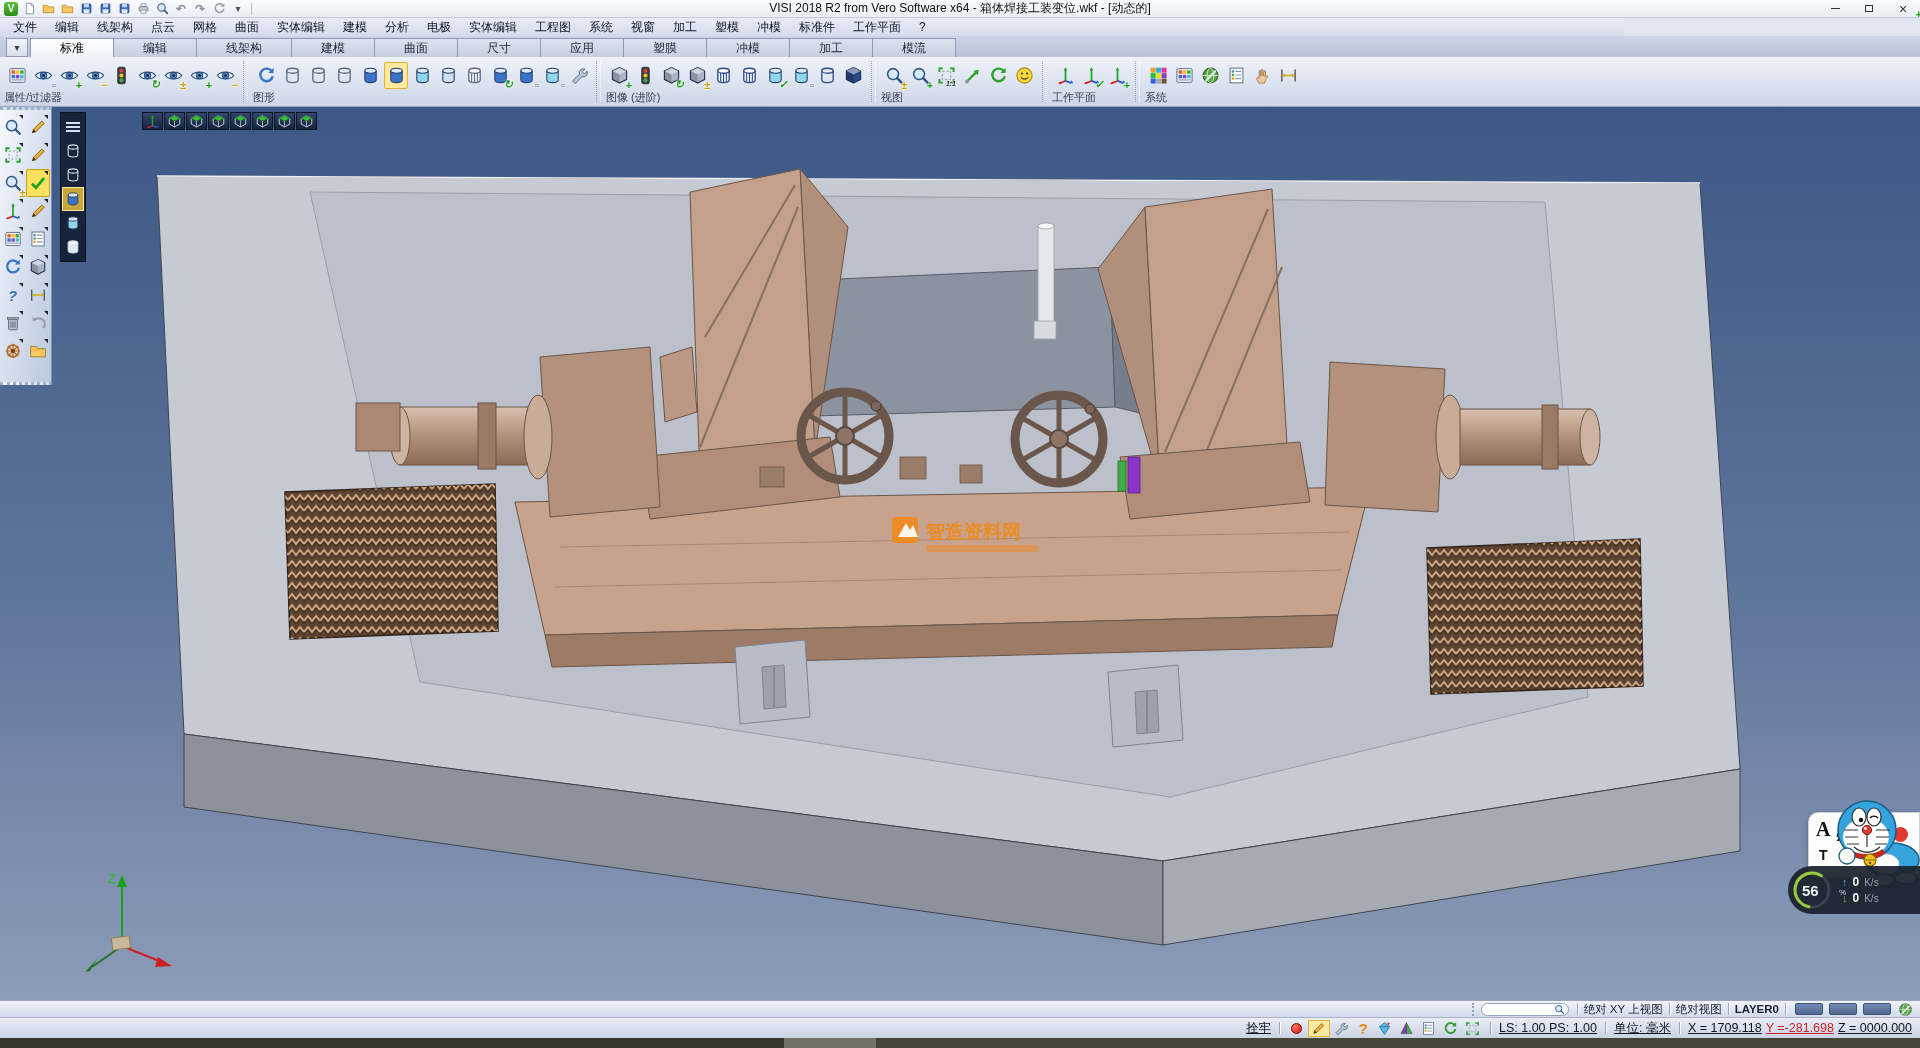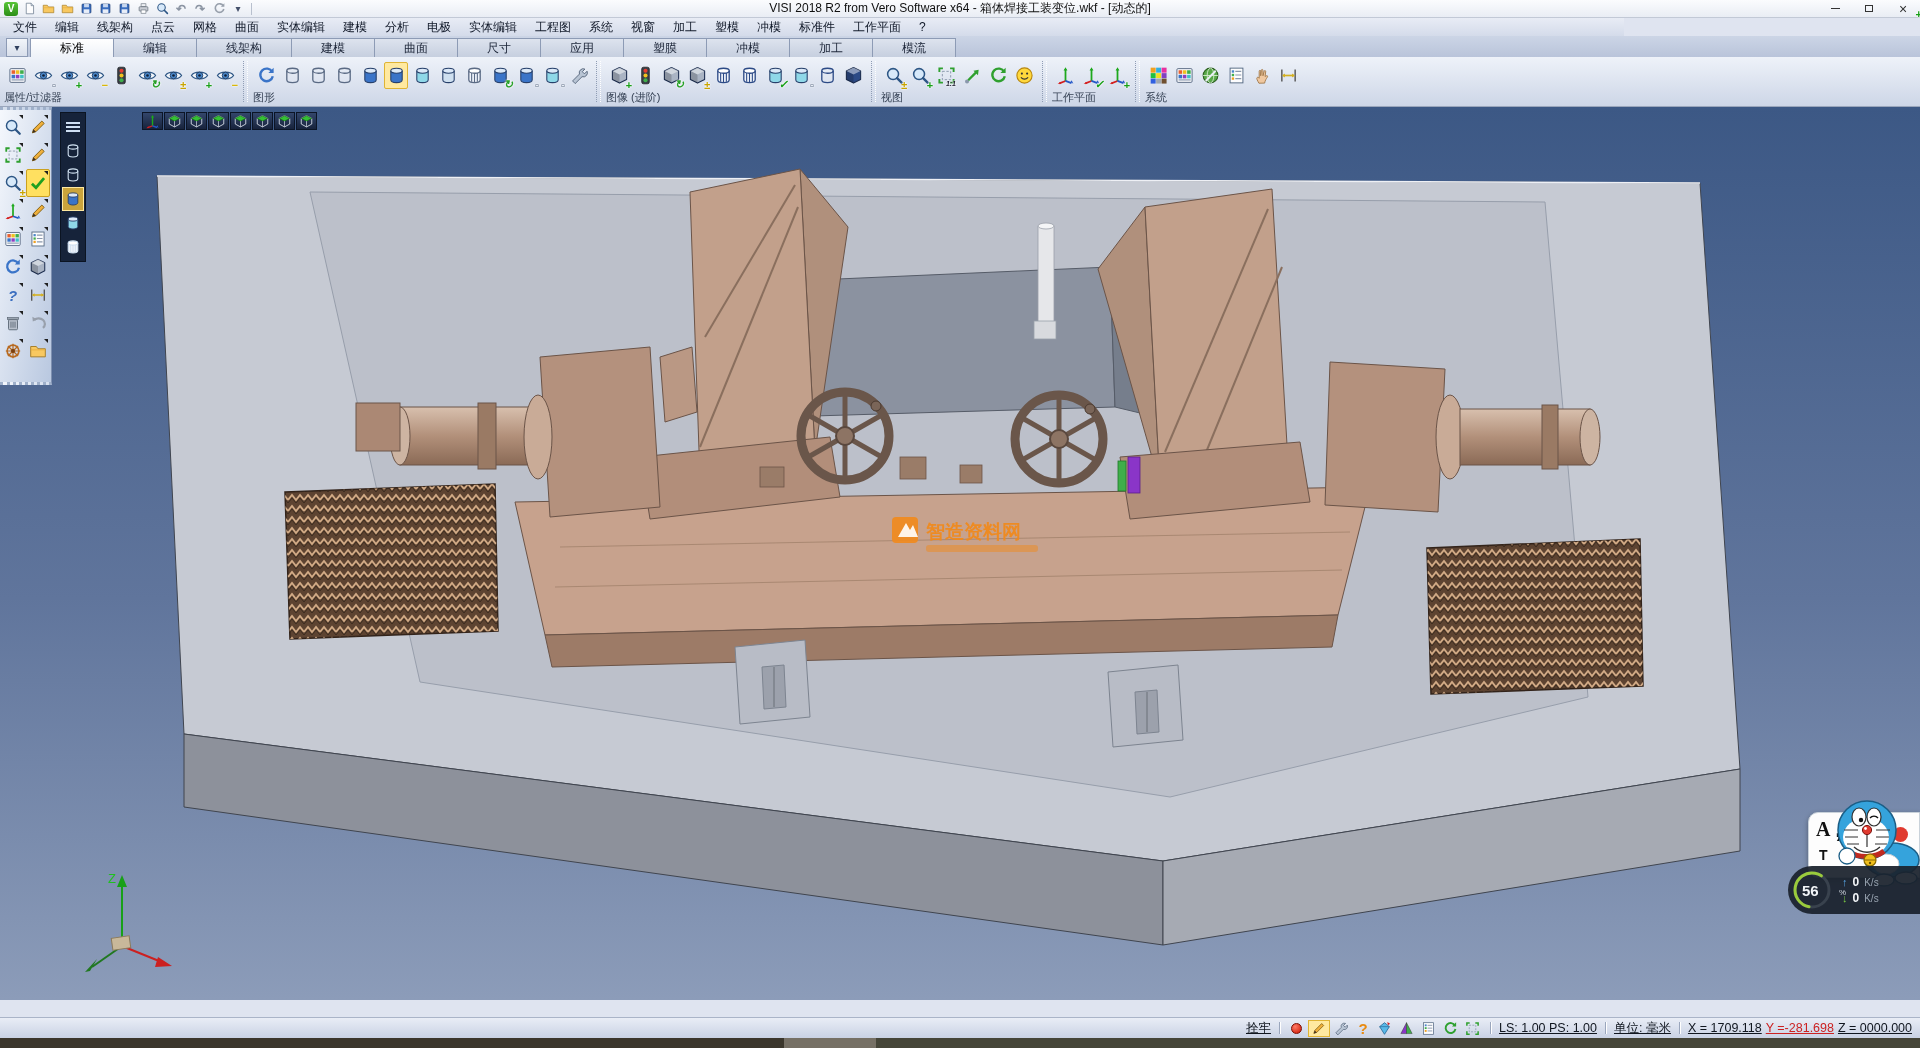--- a/index.html
+++ b/index.html
@@ -994,20 +994,44 @@
           <use href="#s-viewcube"></use>
         </svg>
       </div>
     <div class="cb">
         <svg>
           <use href="#s-viewcube"></use>
         </svg>
       </div>
   </div>
 
+  <div class="status1">
+    <div class="grow"></div>
+    <div class="dotsep"></div>
+    <input class="sminput" value="" style="">
+    <svg class="smag">
+        <use href="#s-mag"></use>
+      </svg>
+    <div class="ssep"></div>
+    <span class="lbl">绝对 XY 上视图</span>
+    <div class="ssep"></div>
+    <span class="lbl">绝对视图</span>
+    <div class="ssep"></div>
+    <b class="lbl">LAYER0</b>
+    <div class="ssep"></div>
+    <div class="sbtn"></div>
+    <div class="sbtn"></div>
+    <div class="sbtn"></div>
+    <div class="sicon">
+        <svg>
+          <use href="#s-globe"></use>
+        </svg>
+      </div>
+    <div style="width:4px"></div>
+  </div>
 
   <div class="status2">
     <div class="grow"></div>
     <span class="lbl">拴牢</span>
     <div class="ssep"></div>
     <div class="sicon">
         <span class="reddot"></span>
       </div>
     <div class="sicon hl">
         <svg>

